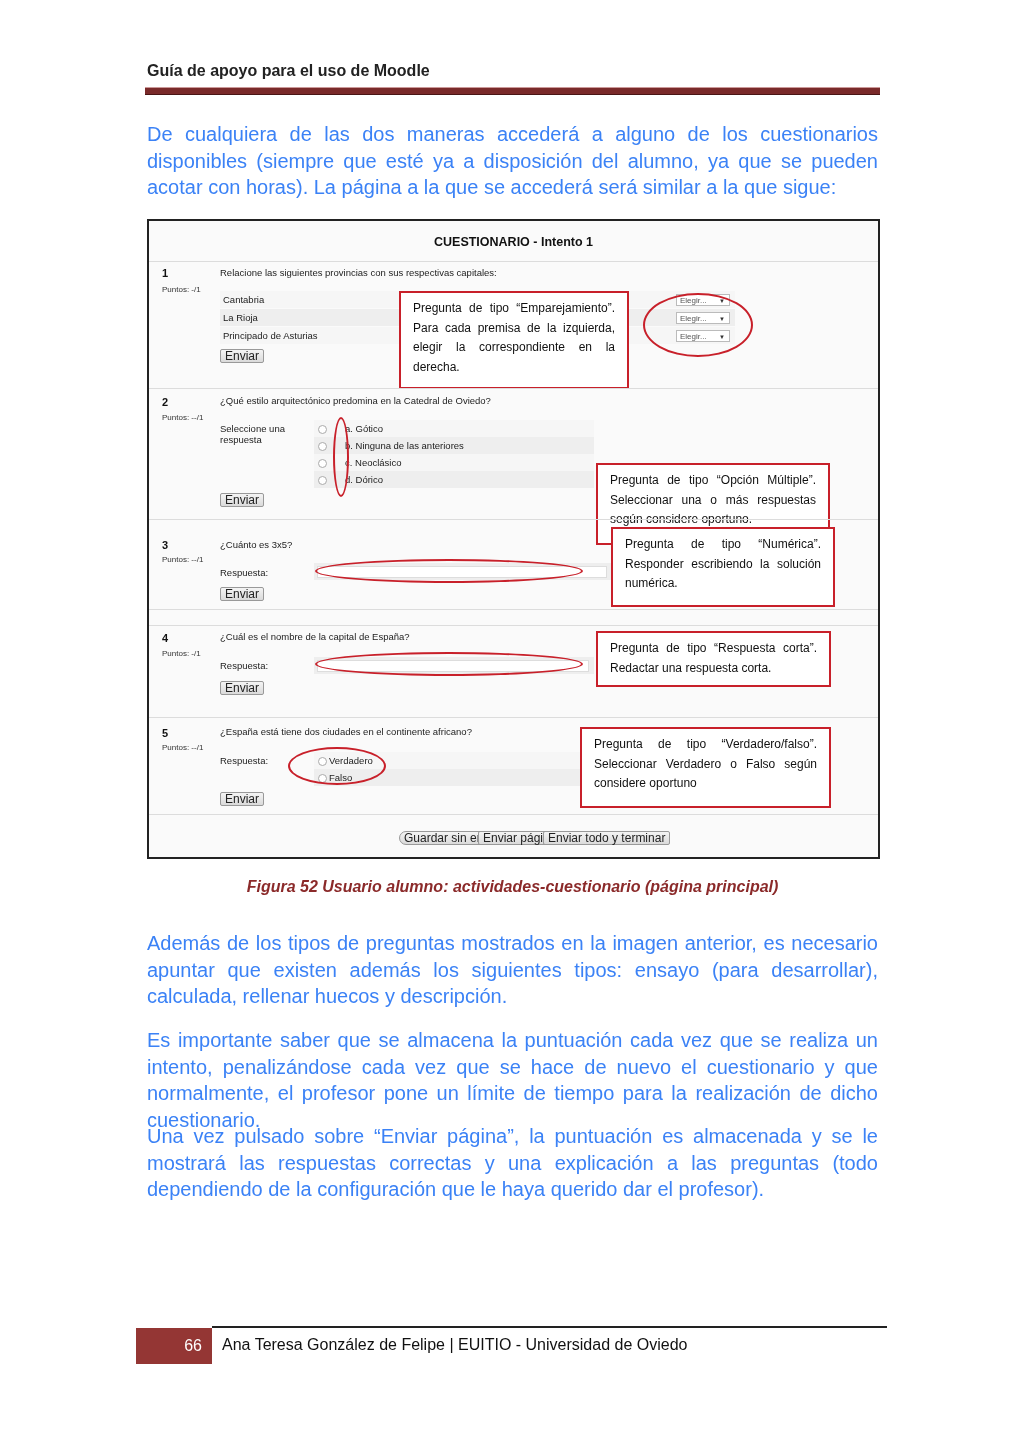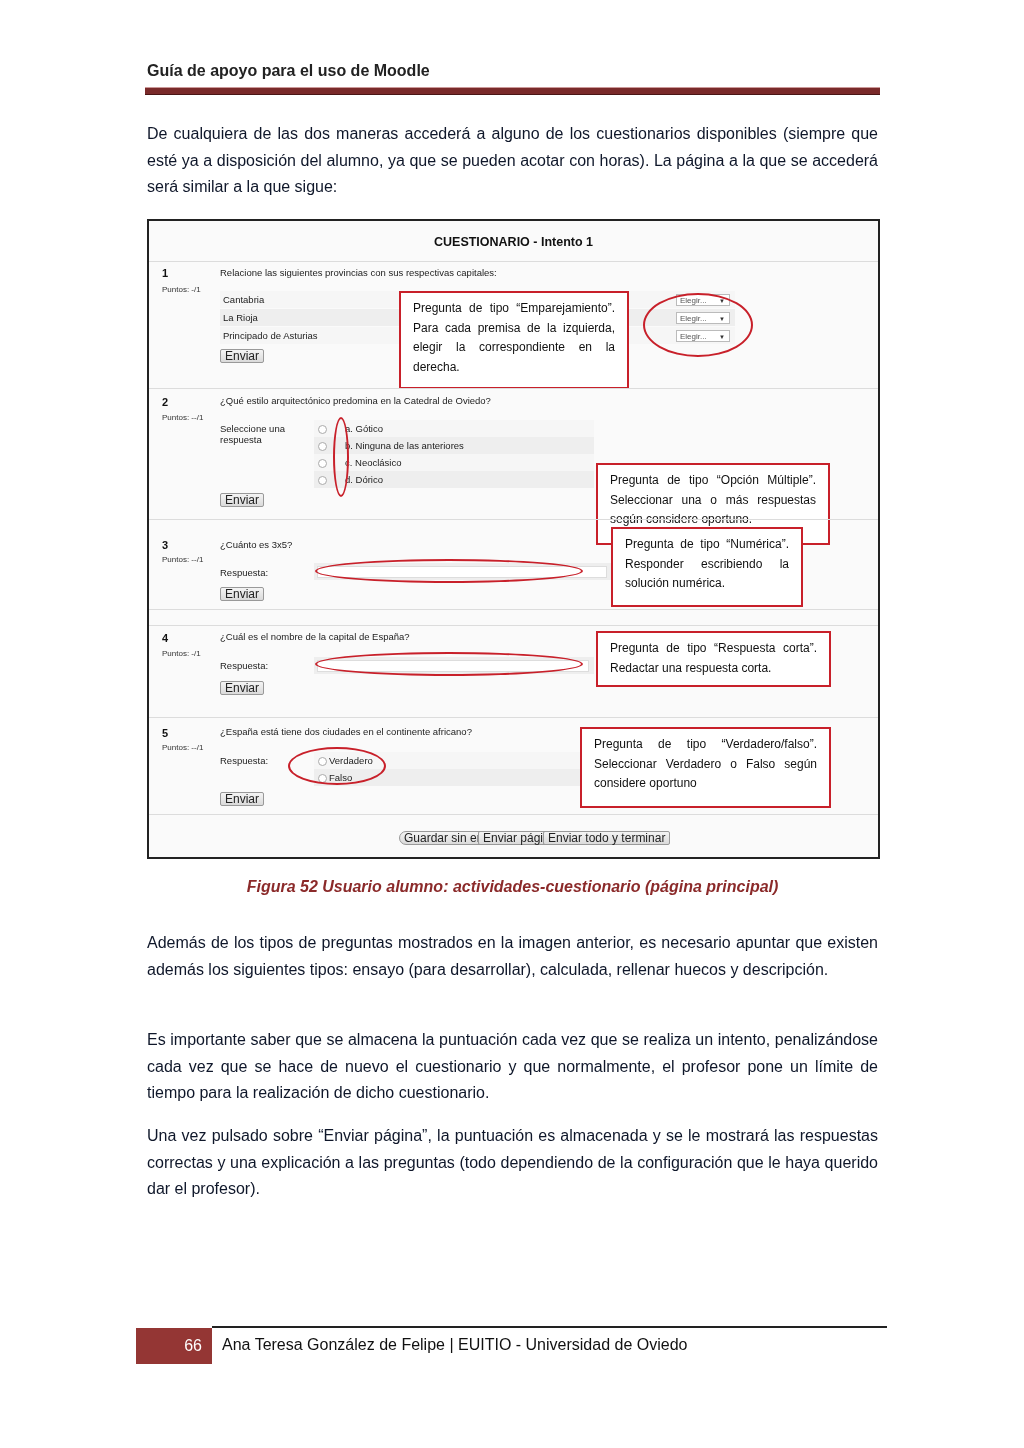--- a/index.html
+++ b/index.html
@@ -5,21 +5,21 @@
   html, body { margin: 0; padding: 0; background: #ffffff; }
   body { width: 1024px; height: 1448px; position: relative; overflow: hidden;
          font-family: "Liberation Sans", sans-serif; color: #111; }
   .abs { position: absolute; }
 
   
   .hdr-title { left: 147px; top: 62px; font-size: 16px; font-weight: bold; color: #222; }
   .hdr-rule { left: 145px; top: 87px; width: 735px; height: 6px; background: #7a2a2a;
               border-top: 1px solid #c99; border-bottom: 1px solid #4a1515; }
 
-  .para { left: 147px; width: 731px; font-size: 16px; line-height: 26.5px; text-align: justify; color: #0f172a; }
+  .para { left: 147px; width: 731px; font-size: 20px; line-height: 26.5px; text-align: justify; color: #3b82f6; }
 
   
   .fig { left: 147px; top: 219px; width: 729px; height: 636px; border: 2px solid #222; background: #fafafa; }
   .quiz-title { position: absolute; left: 0; right: 0; top: 14px; text-align: center;
                 font-size: 12.5px; font-weight: bold; color: #111; }
   .qsep { position: absolute; left: 0; right: 0; height: 1px; background: #dcdcdc; }
   .qnum { position: absolute; left: 13px; font-size: 11px; font-weight: bold; color: #111; }
   .qpts { position: absolute; left: 13px; font-size: 8px; color: #333; }
   .qtext { position: absolute; left: 71px; font-size: 9.5px; color: #222; }
   .row { position: absolute; height: 17px; font-size: 9.5px; color: #222; line-height: 17px; }
@@ -100,21 +100,21 @@
   <div class="qsep" style="top:298px;"></div>
 
   <div class="qnum" style="top:318px;">3</div>
   <div class="qpts" style="top:334px;">Puntos: --/1</div>
   <div class="qtext" style="top:318px;">¿Cuánto es 3x5?</div>
   <div class="qtext" style="top:346px;">Respuesta:</div>
   <div class="row alt" style="left:165px; top:342px; width:300px;"></div>
   <div class="txtinput" style="left:168px; top:345px; width:290px;"></div>
   <div class="ellipse" style="left:166px; top:338px; width:268px; height:24px;"></div>
   <div class="btn" style="left:71px; top:366px;">Enviar</div>
-  <div class="callout" style="left:462px; top:306px; width:192px; height:80px;">Pregunta de tipo “Numérica”. Responder escribiendo la solución numérica.</div>
+  <div class="callout" style="left:462px; top:306px; width:224px; height:80px;">Pregunta de tipo “Numérica”. Responder escribiendo la solución numérica.</div>
   <div class="qsep" style="top:388px;"></div>
   <div class="qsep" style="top:404px;"></div>
 
   <div class="qnum" style="top:411px;">4</div>
   <div class="qpts" style="top:428px;">Puntos: -/1</div>
   <div class="qtext" style="top:410px;">¿Cuál es el nombre de la capital de España?</div>
   <div class="qtext" style="top:439px;">Respuesta:</div>
   <div class="row alt" style="left:165px; top:436px; width:280px;"></div>
   <div class="txtinput" style="left:168px; top:439px; width:272px;"></div>
   <div class="ellipse" style="left:166px; top:431px; width:268px; height:24px;"></div>

